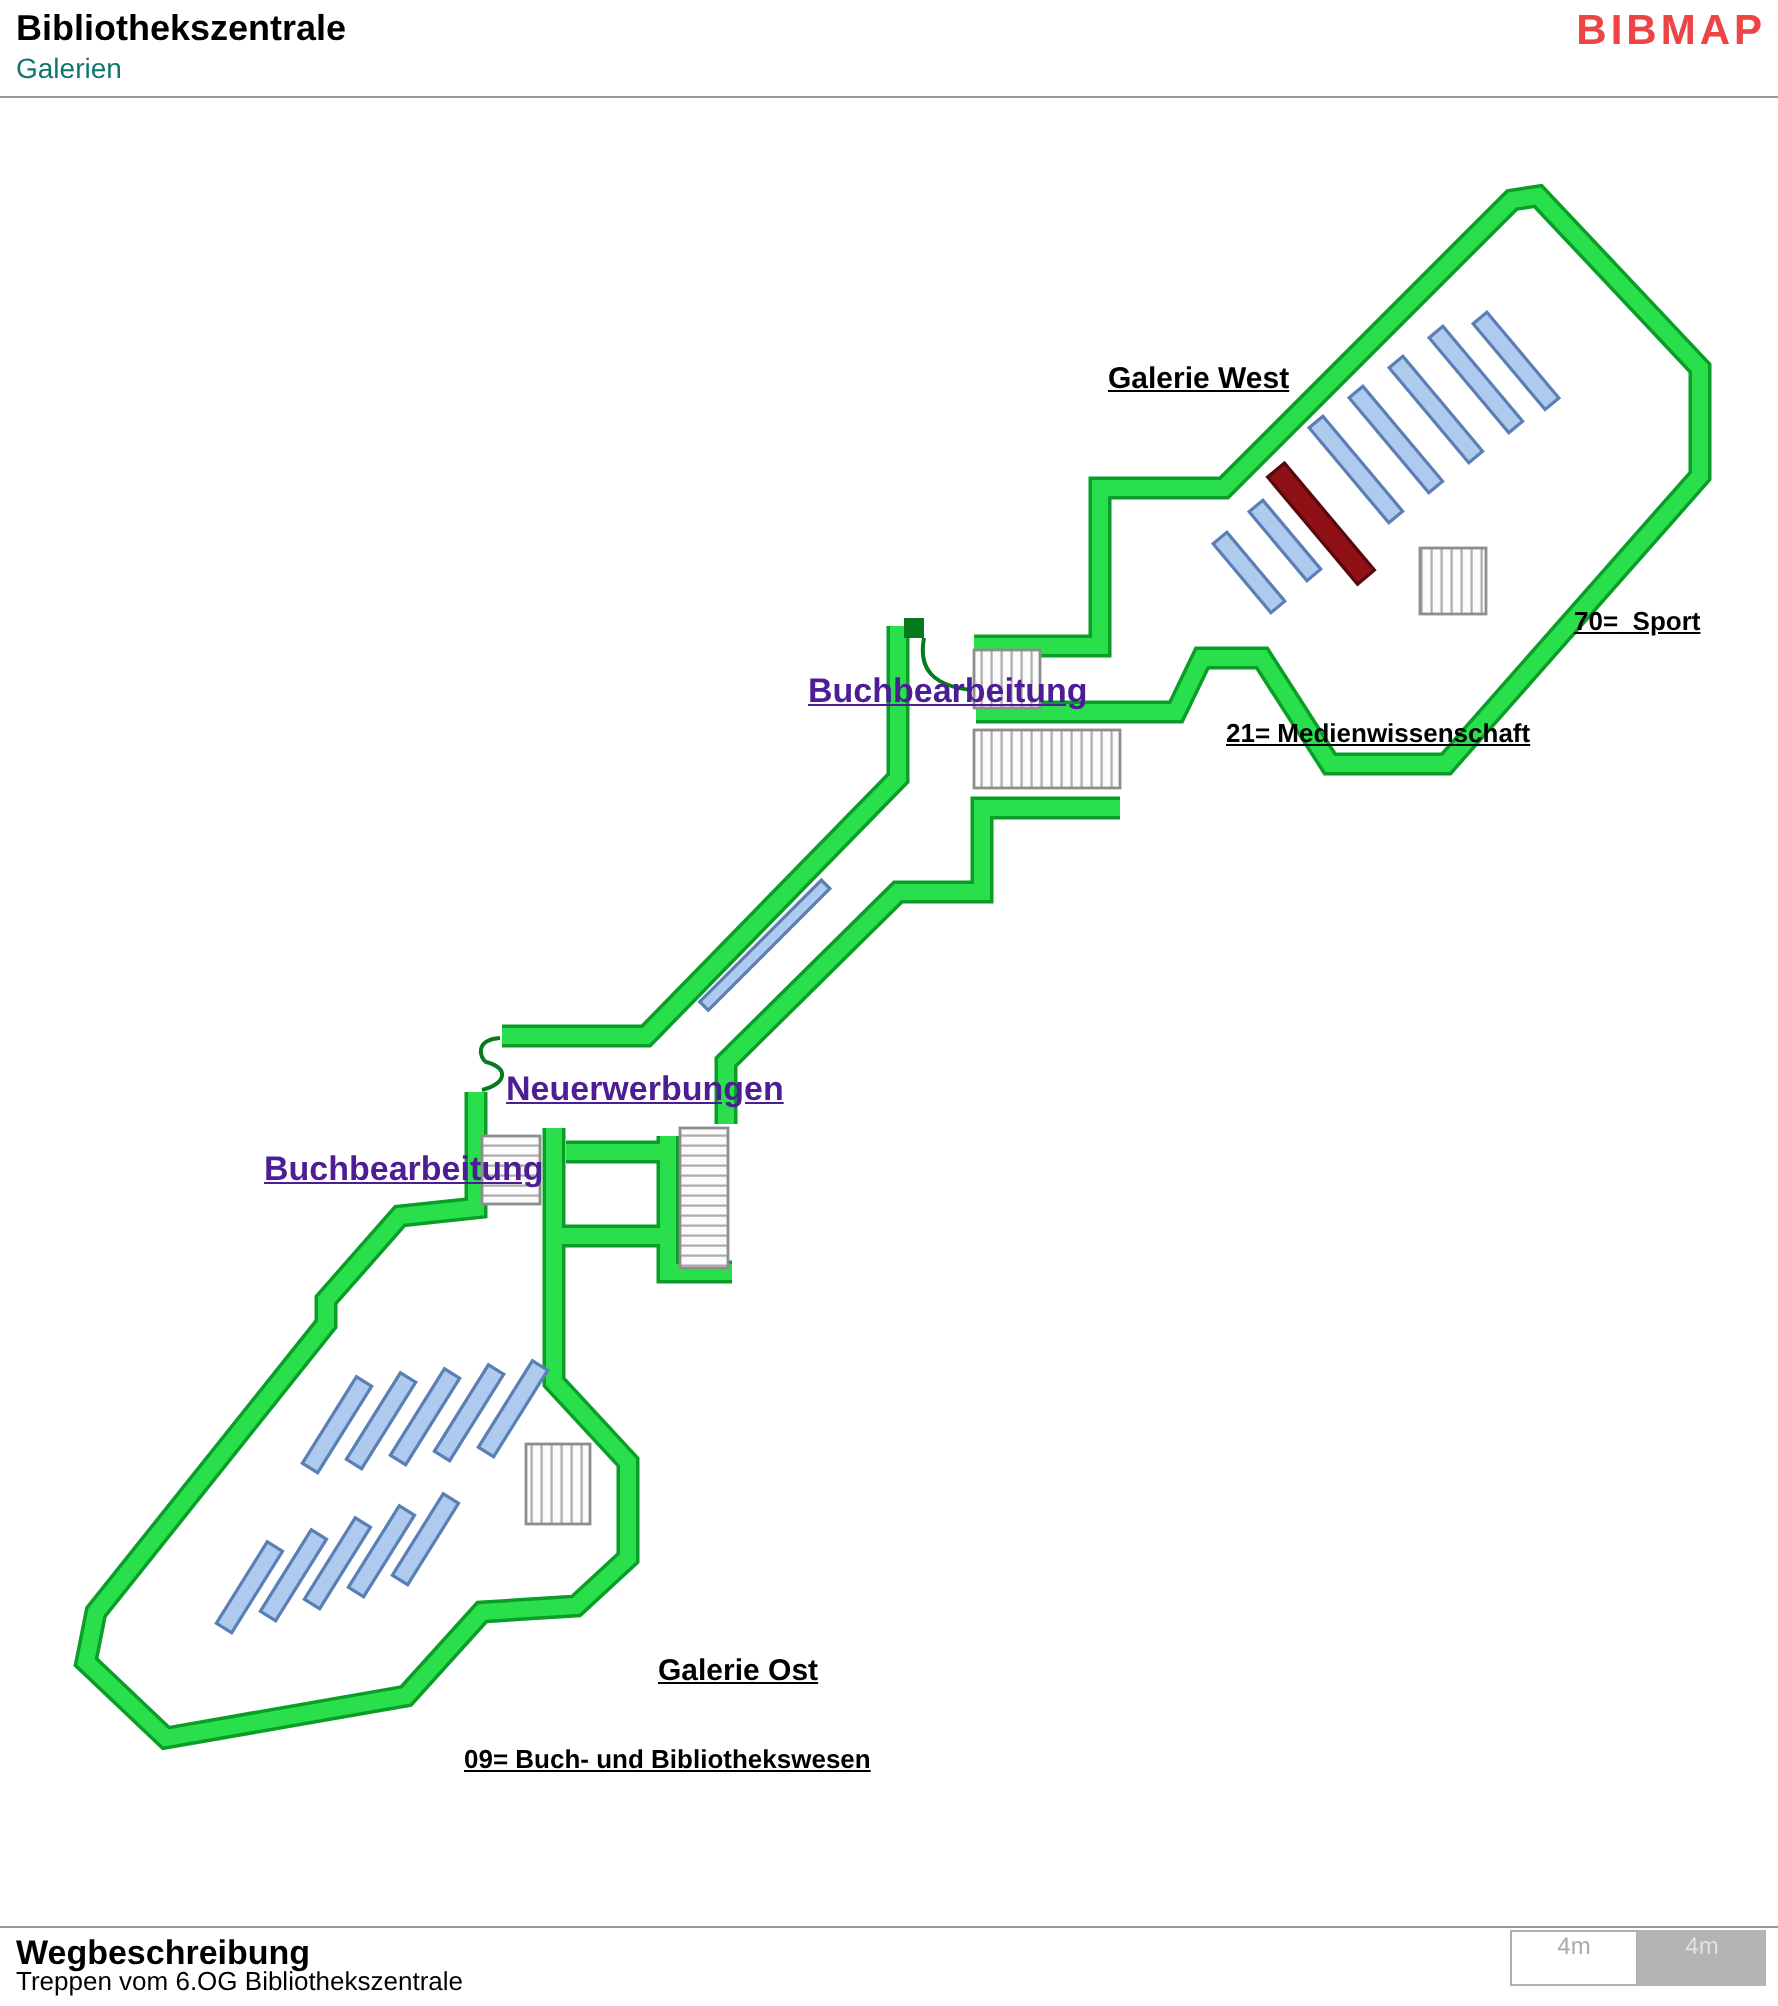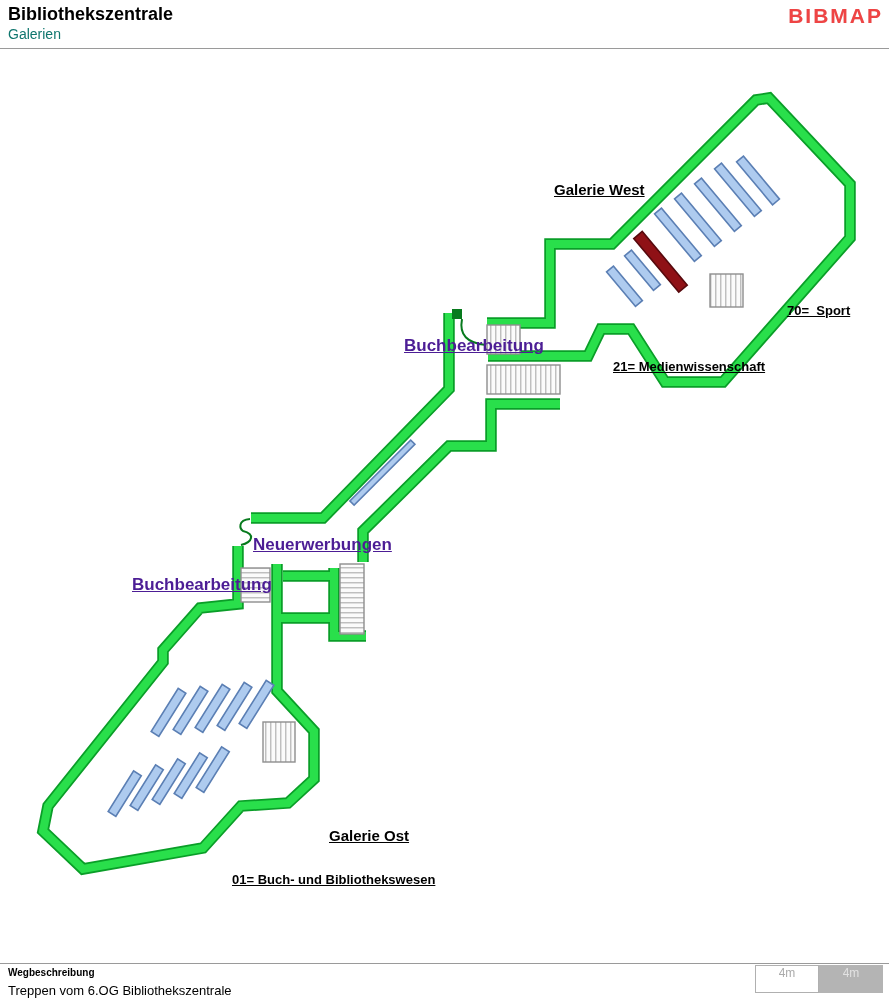--- a/index.html
+++ b/index.html
@@ -8,21 +8,21 @@
 
   
   #header{position:absolute;left:0;top:0;width:889px;height:48px;border-bottom:1px solid #9a9a9a;background:#fff;}
   #header .title{position:absolute;left:8px;top:4px;font-size:18px;font-weight:bold;color:#000;}
   #header .subtitle{position:absolute;left:8px;top:26px;font-size:14px;color:#0f766e;}
   #logo{position:absolute;right:6px;top:4px;font-size:21px;font-weight:bold;letter-spacing:2px;
         color:#ef4444;text-shadow:0 0 0 #e4e4e4;}
 
   
   #footer{position:absolute;left:0;top:963px;width:889px;height:40px;border-top:1px solid #9a9a9a;background:#fff;}
-  #footer .wtitle{position:absolute;left:8px;top:3px;font-size:10px;font-weight:bold;color:#000;}
+  #footer .wtitle{position:absolute;left:8px;top:3px;font-size:17px;font-weight:bold;color:#000;}
   #footer .wdesc{position:absolute;left:8px;top:19px;font-size:13px;color:#000;}
 
   
   #scalebar{position:absolute;left:755px;top:965px;width:128px;height:14px;display:flex;font-size:12px;line-height:14px;}
   #scalebar .cell{width:64px;height:28px;text-align:center;box-sizing:border-box;}
   #scalebar .cell.light{background:#ffffff;border:1px solid #b0b0b0;color:#aaaaaa;}
   #scalebar .cell.dark{background:#b4b4b4;border:1px solid #b4b4b4;color:#e2e2e2;}
 
   
   .maplabel{position:absolute;white-space:pre;line-height:1.1;text-decoration:underline;}
@@ -128,21 +128,21 @@
     </g>
   </svg>
 
   <div class="maplabel lbl-area" style="left:554px;top:182px;">Galerie West</div>
   <div class="maplabel lbl-gray" style="left:404px;top:337px;">Buchbearbeitung</div>
   <div class="maplabel lbl-shelf" style="left:787px;top:304px;">70=  Sport</div>
   <div class="maplabel lbl-shelf" style="left:587px;top:360px;margin-left:26px;">21= Medienwissenschaft</div>
   <div class="maplabel lbl-gray" style="left:253px;top:536px;text-align:right;">Neuerwerbungen</div>
   <div class="maplabel lbl-gray" style="left:132px;top:576px;">Buchbearbeitung</div>
   <div class="maplabel lbl-area" style="left:329px;top:816px;margin-top:12px;">Galerie Ost</div>
-  <div class="maplabel lbl-shelf" style="left:232px;top:873px;">01= Buch- und Bibliothekswesen</div>
+  <div class="maplabel lbl-shelf" style="left:232px;top:873px;">09= Buch- und Bibliothekswesen</div>
 
   <div id="footer">
     <div class="wtitle">Wegbeschreibung</div>
     <div class="wdesc">Treppen vom 6.OG Bibliothekszentrale</div>
   </div>
 
   <div id="scalebar">
     <div class="cell light">4m</div>
     <div class="cell dark">4m</div>
   </div>

